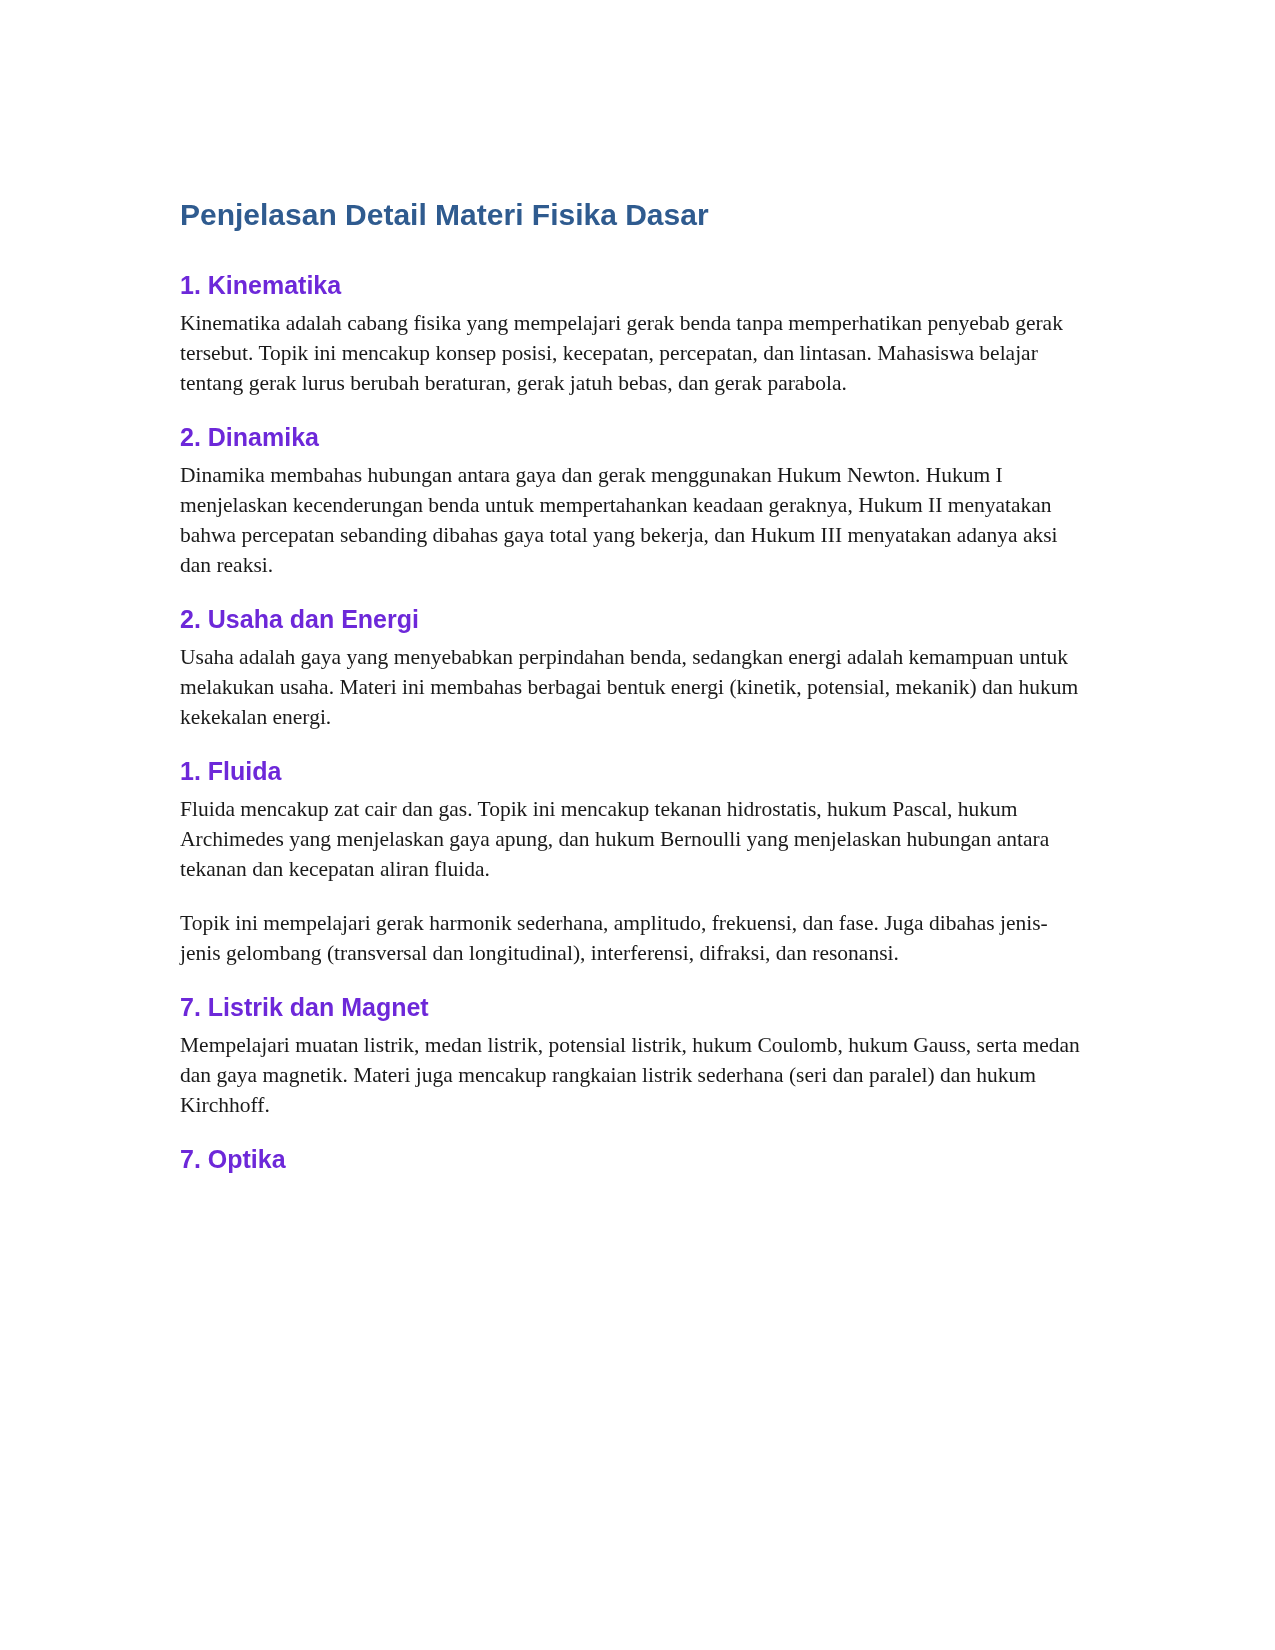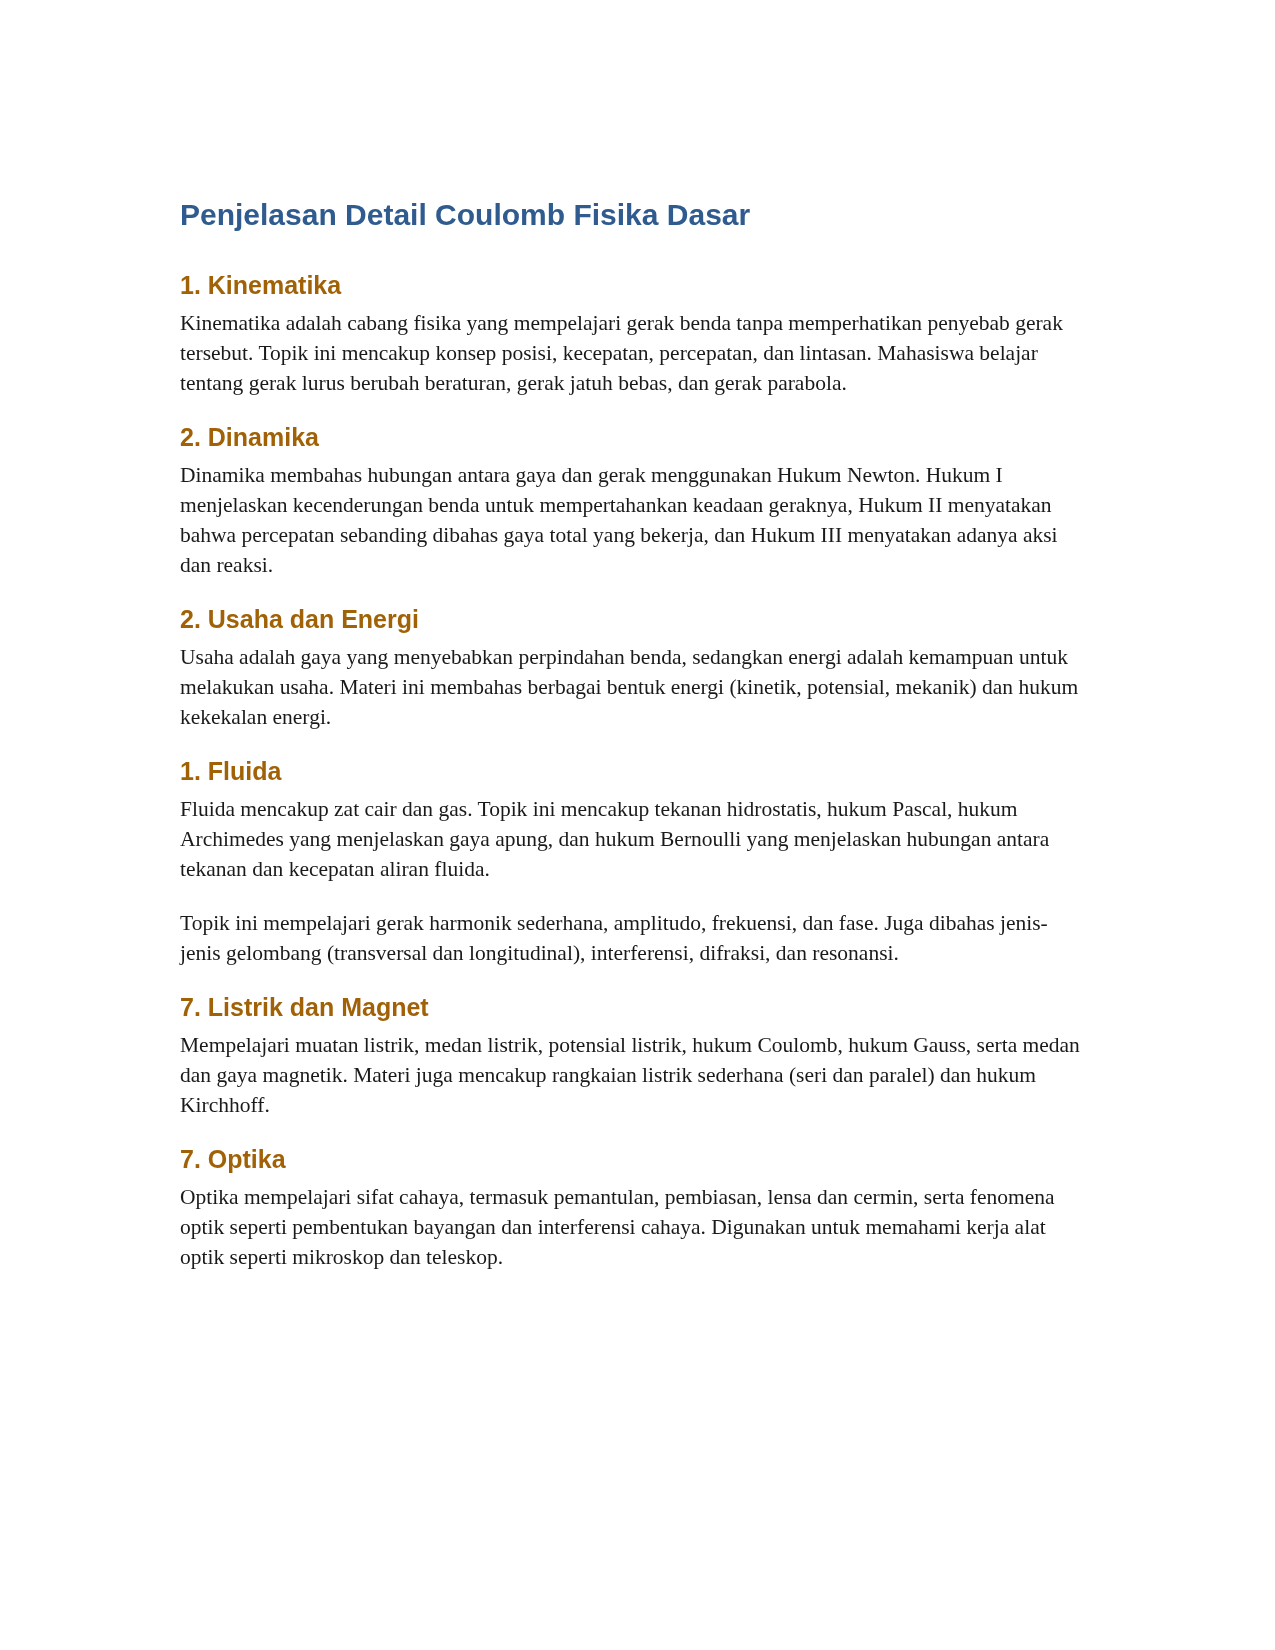--- a/index.html
+++ b/index.html
@@ -22,38 +22,38 @@
     font-size: 30px;
     line-height: 36px;
     color: #2F5B8F;
     margin: 0 0 37px 0;
   }
   .doc-section h2 {
     font-family: "Liberation Sans", sans-serif;
     font-weight: bold;
     font-size: 25px;
     line-height: 30px;
-    color: #a16207;
+    color: #6d28d9;
     margin: 0 0 7px 0;
   }
   .doc-section p {
     font-family: "Liberation Serif", serif;
     font-size: 21.5px;
     line-height: 30px;
     color: #1a1a1a;
     margin: 8px 0 24px 0;
     max-width: 900px;
   }
 </style>
 </head>
 <body>
 
 <div class="page">
 
-  <h1 class="doc-title">Penjelasan Detail Coulomb Fisika Dasar</h1>
+  <h1 class="doc-title">Penjelasan Detail Materi Fisika Dasar</h1>
 
   <section class="doc-section">
     <h2>1. Kinematika</h2>
     <p>Kinematika adalah cabang fisika yang mempelajari gerak benda tanpa memperhatikan penyebab gerak tersebut. Topik ini mencakup konsep posisi, kecepatan, percepatan, dan lintasan. Mahasiswa belajar tentang gerak lurus berubah beraturan, gerak jatuh bebas, dan gerak parabola.</p>
   </section>
 
   <section class="doc-section">
     <h2>2. Dinamika</h2>
     <p>Dinamika membahas hubungan antara gaya dan gerak menggunakan Hukum Newton. Hukum I menjelaskan kecenderungan benda untuk mempertahankan keadaan geraknya, Hukum II menyatakan bahwa percepatan sebanding dibahas gaya total yang bekerja, dan Hukum III menyatakan adanya aksi dan reaksi.</p>
   </section>
@@ -72,16 +72,15 @@
     <p>Topik ini mempelajari gerak harmonik sederhana, amplitudo, frekuensi, dan fase. Juga dibahas jenis-jenis gelombang (transversal dan longitudinal), interferensi, difraksi, dan resonansi.</p>
   </section>
 
   <section class="doc-section">
     <h2>7. Listrik dan Magnet</h2>
     <p>Mempelajari muatan listrik, medan listrik, potensial listrik, hukum Coulomb, hukum Gauss, serta medan dan gaya magnetik. Materi juga mencakup rangkaian listrik sederhana (seri dan paralel) dan hukum Kirchhoff.</p>
   </section>
 
   <section class="doc-section">
     <h2>7. Optika</h2>
-    <p>Optika mempelajari sifat cahaya, termasuk pemantulan, pembiasan, lensa dan cermin, serta fenomena optik seperti pembentukan bayangan dan interferensi cahaya. Digunakan untuk memahami kerja alat optik seperti mikroskop dan teleskop.</p>
   </section>
 
 </div>
 
 </body></html>

